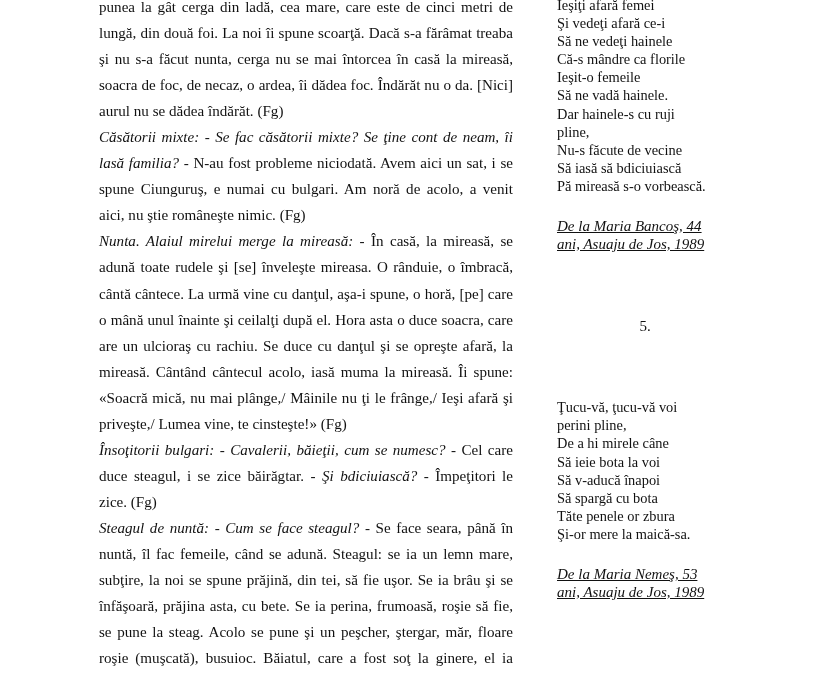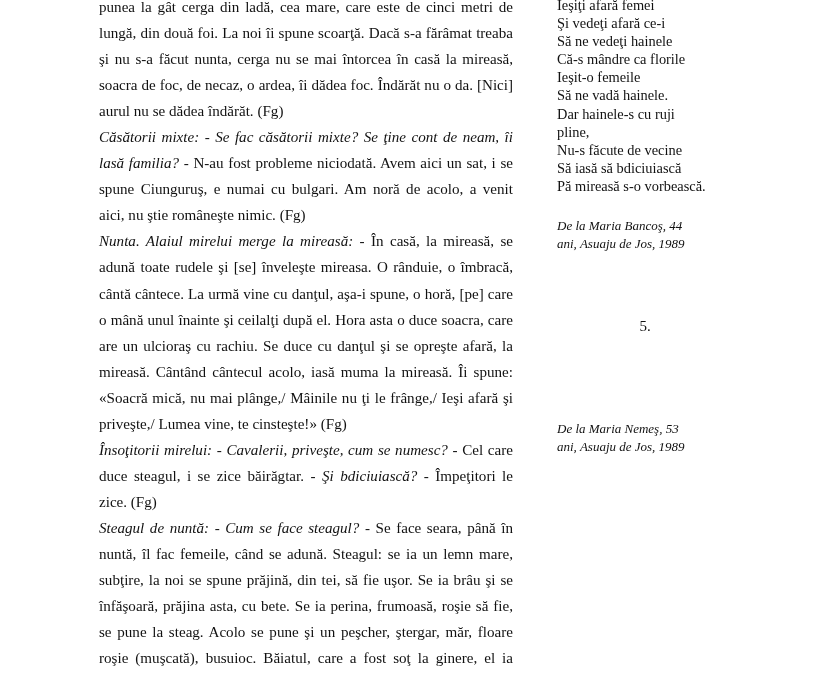--- a/index.html
+++ b/index.html
@@ -48,23 +48,24 @@
     width: 250px;
   }
   .verse {
     font-size: 14.4px;
     line-height: 18.1px;
     white-space: pre-line;
     text-align: left;
   }
   .attrib {
     font-style: italic;
-    font-size: 13px;
+    font-size: 15px;
     line-height: 18.1px;
     white-space: pre-line;
+    text-decoration: underline;
   }
   .gap-md { height: 22px; }
 
   .section-number {
     font-size: 15px;
     line-height: 18px;
     text-align: center;
     width: 172px;
     margin-left: 2px;
   }
@@ -85,21 +86,21 @@
 
     <p>
       <span class="it">Căsătorii mixte: - Se fac căsătorii mixte? Se ţine cont de neam, îi lasă familia?</span><span> - N-au fost probleme niciodată. Avem aici un sat, i se spune Ciunguruş, e numai cu bulgari. Am noră de acolo, a venit aici, nu ştie româneşte nimic. (Fg)</span>
     </p>
 
     <p>
       <span class="it">Nunta. Alaiul mirelui merge la mireasă:</span><span> - În casă, la mireasă, se adună toate rudele şi [se] înveleşte mireasa. O rânduie, o îmbracă, cântă cântece. La urmă vine cu danţul, aşa-i spune, o horă, [pe] care o mână unul înainte şi ceilalţi după el. Hora asta o duce soacra, care are un ulcioraş cu rachiu. Se duce cu danţul şi se opreşte afară, la mireasă. Cântând cântecul acolo, iasă muma la mireasă. Îi spune: «Soacră mică, nu mai plânge,/ Mâinile nu ţi le frânge,/ Ieşi afară şi priveşte,/ Lumea vine, te cinsteşte!» (Fg)</span>
     </p>
 
     <p>
-      <span class="it">Însoţitorii mirelui: - Cavalerii, priveşte, cum se numesc?</span><span> - Cel care duce steagul, i se zice băirăgtar. - </span><span class="it">Şi bdiciuiască?</span><span> - Împeţitori le zice. (Fg)</span>
+      <span class="it">Însoţitorii bulgari: - Cavalerii, băieţii, cum se numesc?</span><span> - Cel care duce steagul, i se zice băirăgtar. - </span><span class="it">Şi bdiciuiască?</span><span> - Împeţitori le zice. (Fg)</span>
     </p>
 
     <p>
       <span class="it">Steagul de nuntă: - Cum se face steagul?</span><span> - Se face seara, până în nuntă, îl fac femeile, când se adună. Steagul: se ia un lemn mare, subţire, la noi se spune prăjină, din tei, să fie uşor. Se ia brâu şi se înfăşoară, prăjina asta, cu bete. Se ia perina, frumoasă, roşie să fie, se pune la steag. Acolo se pune şi un peşcher, ştergar, măr, floare roşie (muşcată), busuioc. Băiatul, care a fost soţ la ginere, el ia steagul, el duce steagul. Se pune dar la steagul ăla. După nuntă,</span>
     </p>
 
   </div>
 
   <div class="col-right">
 
@@ -119,20 +120,28 @@
 
     <div class="attrib">De la Maria Bancoş, 44
 ani, Asuaju de Jos, 1989</div>
 
     <div class="sp-before-secnum"></div>
 
     <div class="section-number">5.</div>
 
     <div class="sp-after-secnum"></div>
 
+    <div class="verse">Ţucu-vă, ţucu-vă voi
+perini pline,
+De a hi mirele câne
+Să ieie bota la voi
+Să v-aducă înapoi
+Să spargă cu bota
+Tăte penele or zbura
+Şi-or mere la maică-sa.</div>
 
     <div class="gap-md"></div>
 
     <div class="attrib">De la Maria Nemeş, 53
 ani, Asuaju de Jos, 1989</div>
 
   </div>
 
 </div>
 

